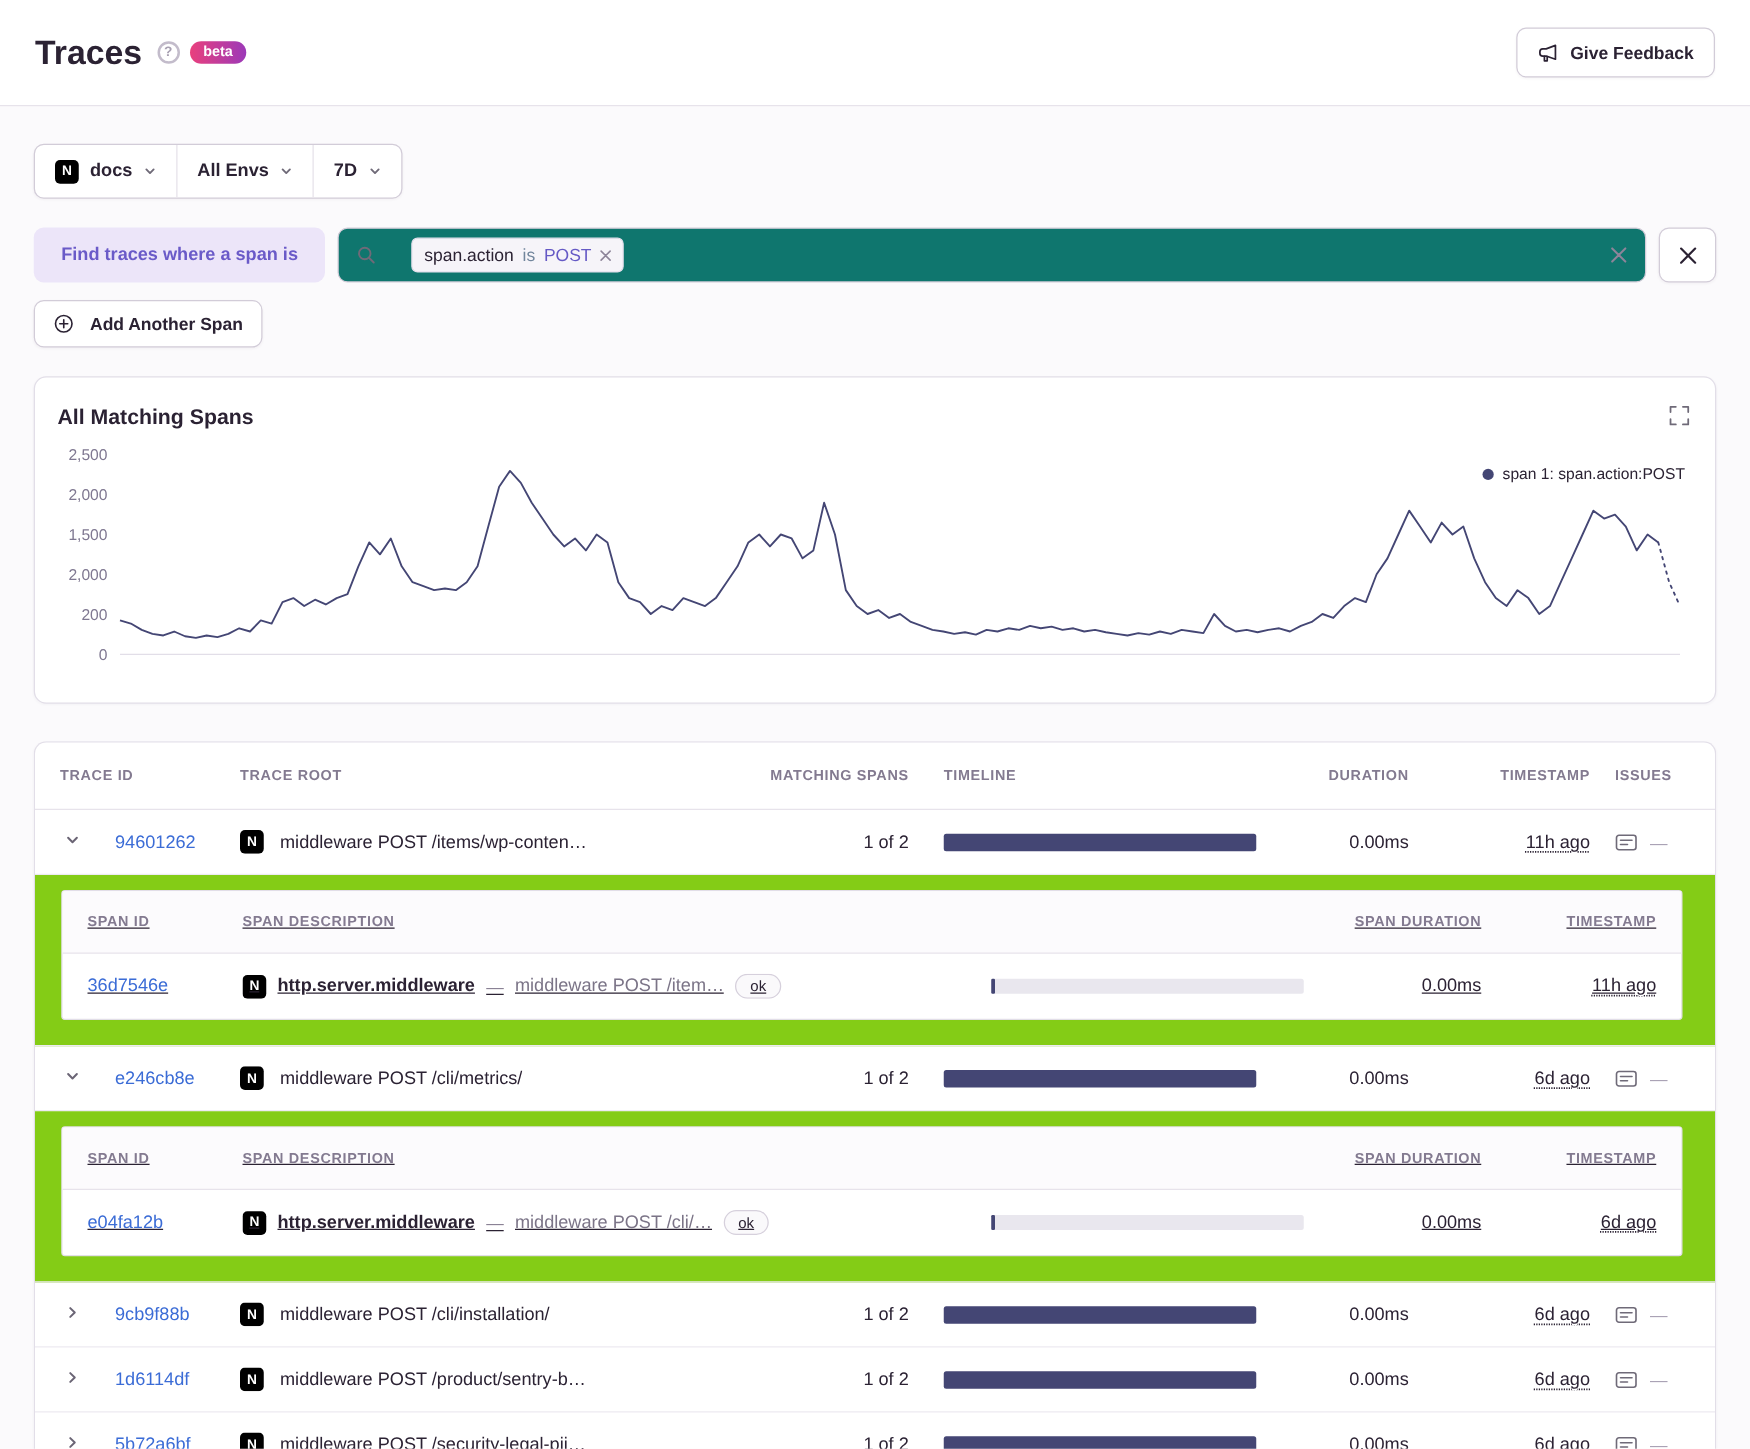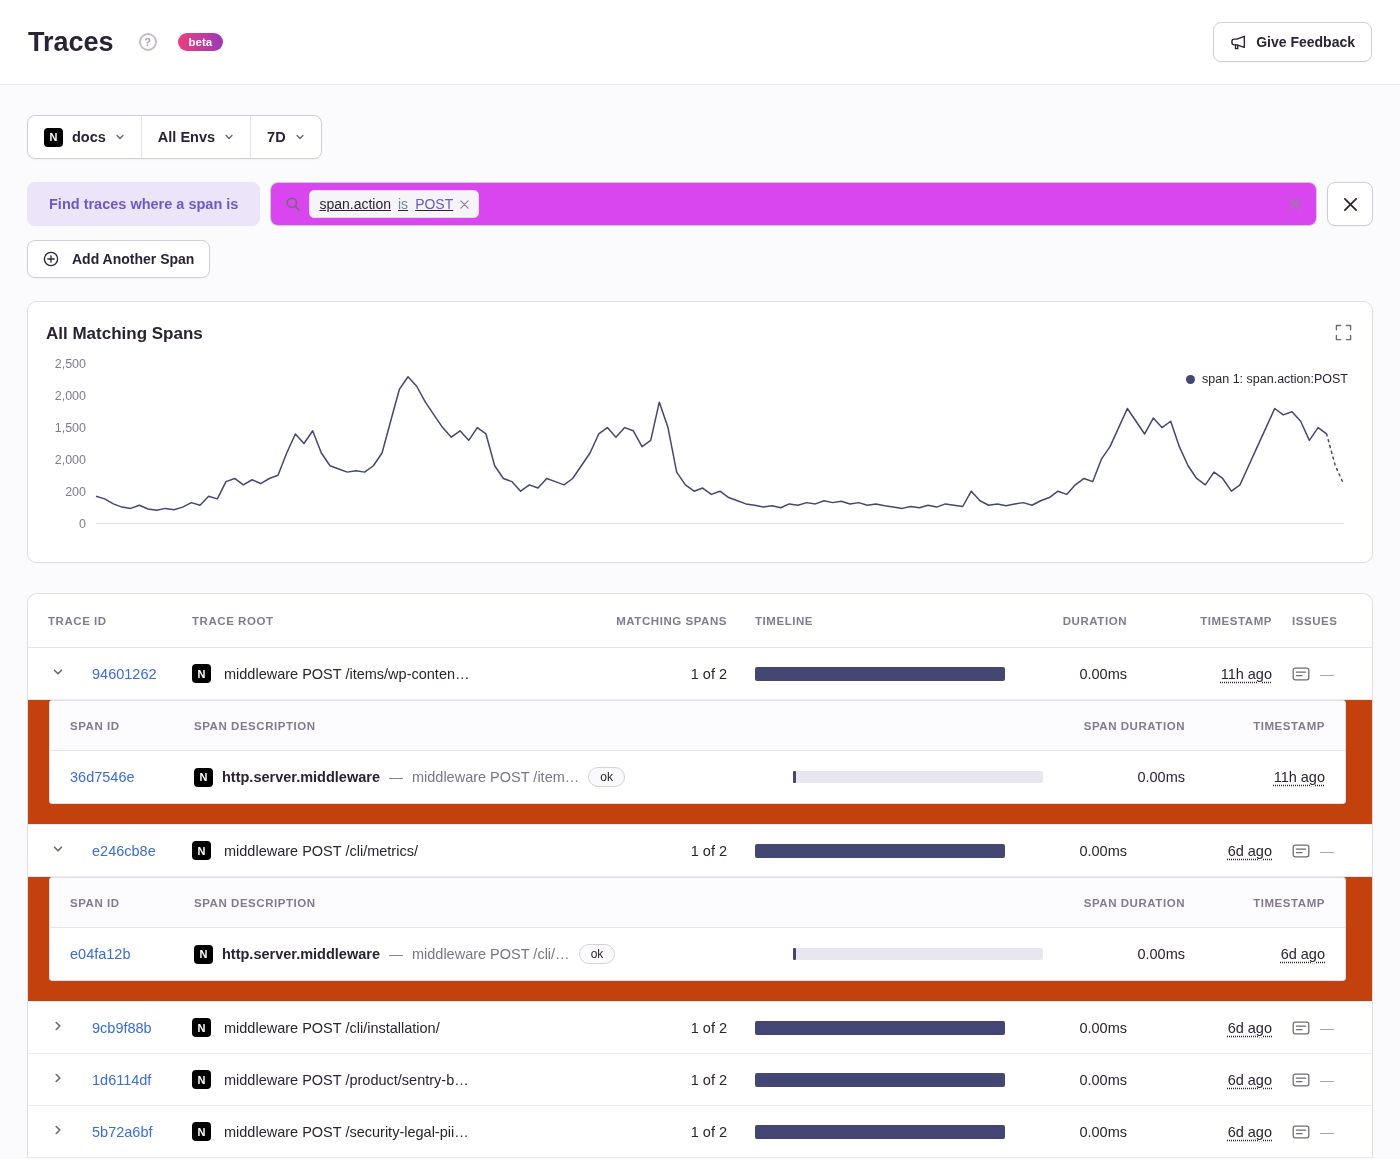--- a/index.html
+++ b/index.html
@@ -2,42 +2,42 @@
 <html><head>
 <meta charset="utf-8">
 <style>
   * { margin:0; padding:0; box-sizing:border-box; }
   html,body { width:1400px; height:1159px; }
   body { font-family:"Liberation Sans", sans-serif; color:#2b2233; background:#fbfafc; overflow:hidden; }
   .page { width:1400px; height:1159px; overflow:hidden; }
 
   
   .topbar { height:85px; background:#fff; border-bottom:1px solid #e7e3eb; display:flex; align-items:center; justify-content:space-between; padding:0 28px; }
-  .title-group { display:flex; align-items:center; gap:21px; }
+  .title-group { display:flex; align-items:center; gap:8px; }
   .page-title { font-size:27px; font-weight:700; color:#2b2233; }
   .help-circle { width:18px; height:18px; border:2px solid #c3bccb; border-radius:50%; color:#a79fb1; font-size:11px; font-weight:700; display:grid; place-items:center; margin-left:4px; }
   .beta-badge { background:linear-gradient(90deg,#e9407d,#9c39b8); color:#fff; font-size:11.5px; font-weight:700; padding:3px 11px; border-radius:12px; }
   .btn { background:#fff; border:1px solid #d2ccd8; border-radius:6px; box-shadow:0 1px 2px rgba(43,34,51,.04); font-family:inherit; font-size:14px; font-weight:700; color:#2b2233; cursor:pointer; }
   .feedback-btn { height:40px; padding:0 16px; display:flex; align-items:center; gap:9px; border-radius:8px; }
   .icon { color:#2b2233; display:inline-flex; }
   .icon-gray { color:#6f6a78; display:inline-flex; }
 
   
   .main { padding:30px 27px 0 27px; }
 
   
   .filter-bar { display:inline-flex; background:#fff; border:1px solid #d2ccd8; border-radius:8px; height:44px; box-shadow:0 1px 2px rgba(43,34,51,.04); }
   .filter-seg { display:flex; align-items:center; gap:9px; padding:0 16px; font-size:14.5px; font-weight:700; cursor:pointer; }
   .filter-seg + .filter-seg { border-left:1px solid #e6e2ea; }
   .proj-icon { width:19px; height:19px; background:#000; color:#fff; border-radius:4px; font-size:11px; font-weight:700; display:grid; place-items:center; }
 
   
   .search-row { display:flex; align-items:stretch; gap:10px; margin-top:23px; }
   .builder-pill { background:#ece5f9; color:#6a5ac8; font-size:14.5px; font-weight:700; border-radius:8px; display:flex; align-items:center; padding:0 22px; height:44px; }
-  .search-box { flex:1; height:44px; background:#d946ef; border:1px solid #d2ccd8; border-radius:8px; display:flex; align-items:center; padding:0 14px; gap:8px;text-decoration:underline; }
+  .search-box { flex:1; height:44px; background:#0f766e; border:1px solid #d2ccd8; border-radius:8px; display:flex; align-items:center; padding:0 14px; gap:28px; }
   .token-chip { display:flex; align-items:center; gap:7px; background:#f6f4f9; border:1px solid #e4dfeb; border-radius:5px; padding:5px 9px; font-size:14px; cursor:pointer; }
   .token-key { color:#2b2233; }
   .token-op { color:#71859c; }
   .token-value { color:#6559c5; }
   .chip-x { color:#8d8499; display:inline-flex; cursor:pointer; }
   .search-clear { margin-left:auto; color:#8d8499; display:inline-flex; cursor:pointer; }
   .close-filter-btn { width:46px; height:44px; border-radius:8px; display:grid; place-items:center; color:#433c4d; }
 
   
   .add-span-btn { margin-top:14px; height:38px; padding:0 15px; display:inline-flex; align-items:center; gap:13px; border-radius:8px; font-size:14px; }
@@ -69,21 +69,21 @@
   .expand-btn { width:20px; height:20px; background:none; border:none; color:#6b6575; display:grid; place-items:center; cursor:pointer; flex:none; }
   .id-link { color:#3b6cd6; font-size:14.5px; text-decoration:none; cursor:pointer; white-space:nowrap; }
   .root-cell { display:flex; align-items:center; gap:13px; overflow:hidden; }
   .root-text { font-size:14.5px; white-space:nowrap; overflow:hidden; text-overflow:ellipsis; }
   .val { font-size:14.5px; }
   .tl-bar { width:250px; height:14px; background:#444674; border-radius:2px; }
   .ts { font-size:14.5px; text-decoration:underline dotted; text-underline-offset:3px; cursor:pointer; }
   .issues-dash { color:#aaa2b5; font-size:14px; }
 
   
-  .sub-wrap { background:#c2410c; padding:0 26px 20px 21px; border-bottom:1px solid #edeaf1; }
+  .sub-wrap { background:#84cc16; padding:12px 26px 20px 21px; border-bottom:1px solid #edeaf1;text-decoration:underline; }
   .sub-table { background:#fff; border:1px solid #e2dee8; border-radius:3px; }
   .s-grid { display:grid; grid-template-columns:124px minmax(0,1fr) 290px 130px 140px; align-items:center; padding:0 20px; }
   .s-head { height:50px; border-bottom:1px solid #e7e3eb; background:#fcfbfd; }
   .s-row { height:52px; }
   .desc-cell { display:flex; align-items:center; gap:9px; overflow:hidden; white-space:nowrap; }
   .desc-op { font-size:14.5px; font-weight:700; }
   .desc-sep { color:#8a8295; font-size:14px; }
   .desc-text { font-size:14.5px; color:#7b7487; overflow:hidden; text-overflow:ellipsis; }
   .ok-pill { border:1px solid #d6d0dc; border-radius:20px; background:#faf9fb; font-size:12px; padding:2px 11px; color:#2b2233; flex:none; }
   .tl-track { width:250px; height:12px; background:#e9e7ee; border-radius:2px; position:relative; }

